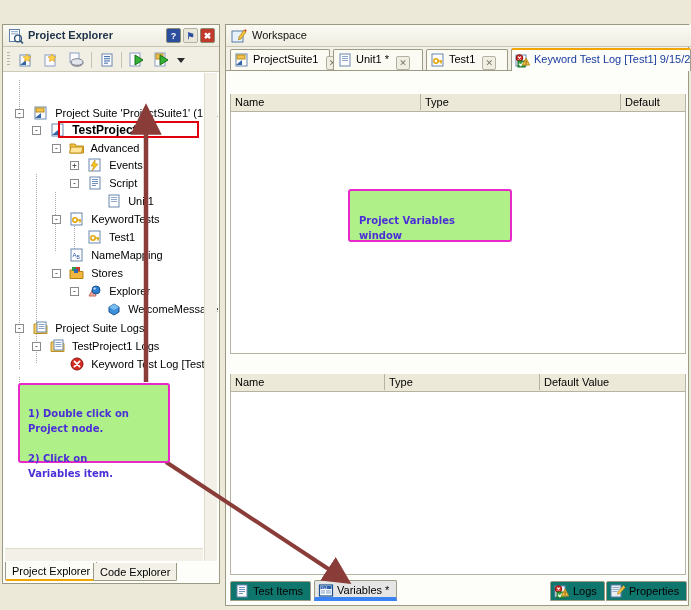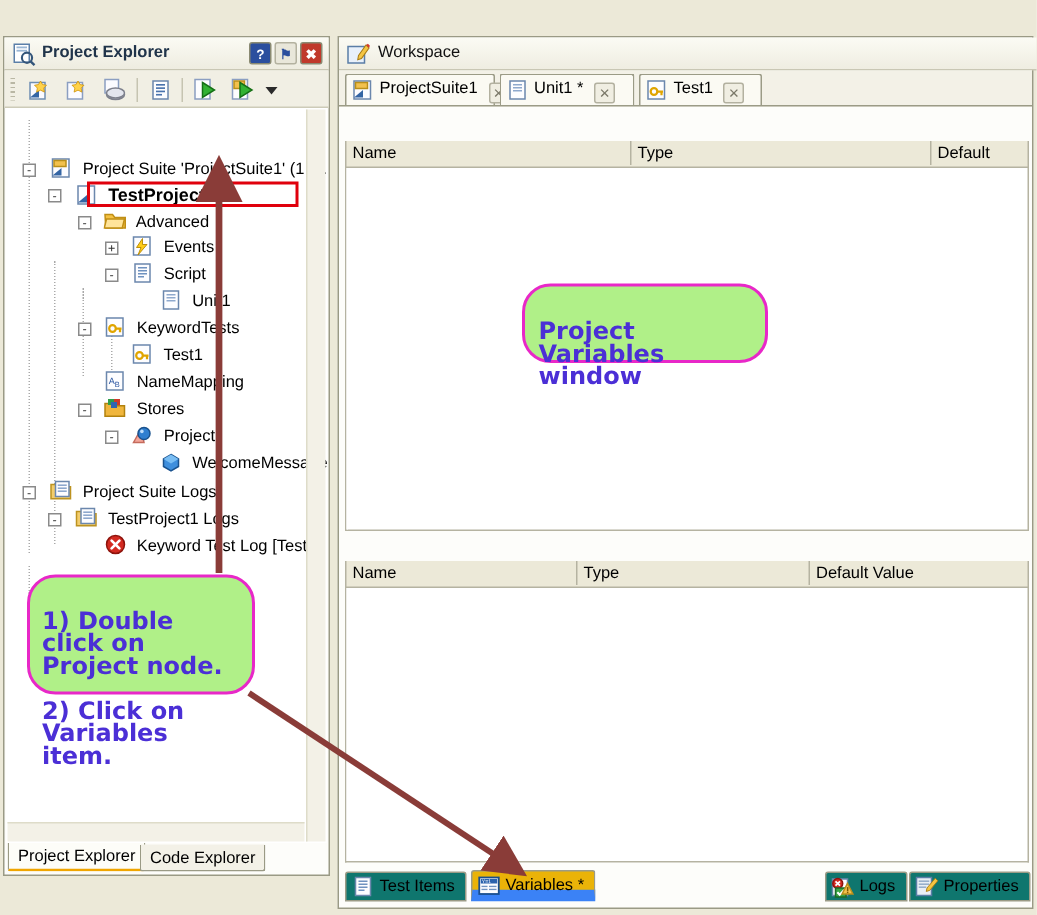--- a/index.html
+++ b/index.html
@@ -181,32 +181,32 @@
 
   .bottom-tabstrip {
     position:absolute; left:4px; bottom:4px; width:456px; height:22px;
   }
   .b-tab {
     position:absolute; bottom:0; height:20px;
     background:#0f766e; border:1px solid #9b9b86; border-radius:2px 2px 0 0;
     font-size:11px; line-height:18px; white-space:nowrap;
     padding-left:22px; padding-right:7px;
   }
-  .b-tab.active { background:#eab308; height:21px; border-bottom:8px solid #3b82f6;text-align:right; }
+  .b-tab.active { background:#e5e5e5; height:21px; border-bottom:4px solid #3b82f6;text-align:right; }
   .b-tab .t-ico { position:absolute; left:3px; top:2px; width:16px; height:15px; }
 
   
   .callout {
     position:absolute;
     background:#b0f088;
     border:2px solid #e828c8;
-    border-radius:19px;
+    border-radius:3px;
     color:#4b2fd6;
     font-weight:bold;
-    font-size:16px;
+    font-size:10px;
     font-family:"DejaVu Sans", sans-serif;
     z-index:40;
     padding:7px 9px;
     line-height:15px;
     white-space:pre-line;
   }
   .arrow-svg { position:absolute; left:0; top:0; width:691px; height:610px;
                pointer-events:none; z-index:35; }
 </style>
 </head>
@@ -442,21 +442,21 @@
       <div class="node" style="left:4px; top:211px;">
         <span class="expander" style="left:62px;top:4px">-</span>
         <span style="display:inline-block;width:76px"></span>
         <span class="ico">
           <svg width="16" height="14" viewBox="0 0 16 14">
               <polygon points="2,12 7,3 9,12" fill="#f2a69a" stroke="#c56b5c"></polygon>
               <circle cx="9" cy="6" r="4" fill="#2f7fd0" stroke="#1a538f"></circle>
               <circle cx="7.6" cy="4.6" r="1.2" fill="#bcdcfa"></circle>
             </svg>
         </span>
-        <span>Project</span>
+        <span>Explorer</span>
       </div>
 
       <div class="node" style="left:4px; top:229px;">
         <span style="display:inline-block;width:95px"></span>
         <span class="ico">
           <svg width="16" height="14" viewBox="0 0 16 14">
               <polygon points="8,2 13,5 13,10 8,13 3,10 3,5" fill="#3f8fdd" stroke="#1a538f"></polygon>
               <polygon points="8,2 13,5 8,8 3,5" fill="#79bdf3"></polygon>
             </svg>
         </span>
@@ -570,20 +570,35 @@
               <rect x="2" y="1" width="11" height="12" fill="#fdfdff" stroke="#6b87ad"></rect>
               <circle cx="6" cy="8" r="2.2" fill="none" stroke="#e0a500" stroke-width="1.5"></circle>
               <line x1="8" y1="8" x2="12" y2="8" stroke="#e0a500" stroke-width="1.5"></line>
               <line x1="11" y1="8" x2="11" y2="10.5" stroke="#e0a500" stroke-width="1.5"></line>
             </svg>
         </span>
         <span class="t-label">Test1</span>
         <span class="t-close">✕</span>
       </div>
 
+      <div class="doc-tab active" style="left:285px; width:180px;">
+        <span class="t-ico">
+          <svg width="16" height="15" viewBox="0 0 16 15">
+            <rect x="1" y="2" width="10" height="11" fill="#fdfdff" stroke="#6b87ad"></rect>
+            <circle cx="4.5" cy="5" r="3.3" fill="#d32a21" stroke="#8e130c"></circle>
+            <path d="M3 3.6 L6 6.4 M6 3.6 L3 6.4" stroke="#fff" stroke-width="1.2"></path>
+            <rect x="3" y="8" width="7" height="6" fill="#3aa646" stroke="#1b6b27"></rect>
+            <path d="M4.2 10.8 l1.6 1.7 3-3.2" stroke="#fff" stroke-width="1.4" fill="none"></path>
+            <polygon points="11,5 14.6,12 7.4,12" fill="#f2c14e" stroke="#b98f1b"></polygon>
+            <rect x="10.6" y="7.4" width="1" height="2.6" fill="#7a5a00"></rect>
+            <rect x="10.6" y="10.4" width="1" height="1" fill="#7a5a00"></rect>
+          </svg>
+        </span>
+        <span class="t-label">Keyword Test Log [Test1] 9/15/2</span>
+      </div>
     </div>
 
     <div class="grid-header" style="top:69px;">
       <div class="gh-cell" style="left:0; width:190px;">Name</div>
       <div class="gh-cell" style="left:190px; width:200px;">Type</div>
       <div class="gh-cell" style="left:390px; width:64px; border-right:none;">Default Value</div>
     </div>
     <div class="grid-body" style="top:87px; width:456px; height:242px;">
       <div class="grid-rowline"></div>
     </div>

